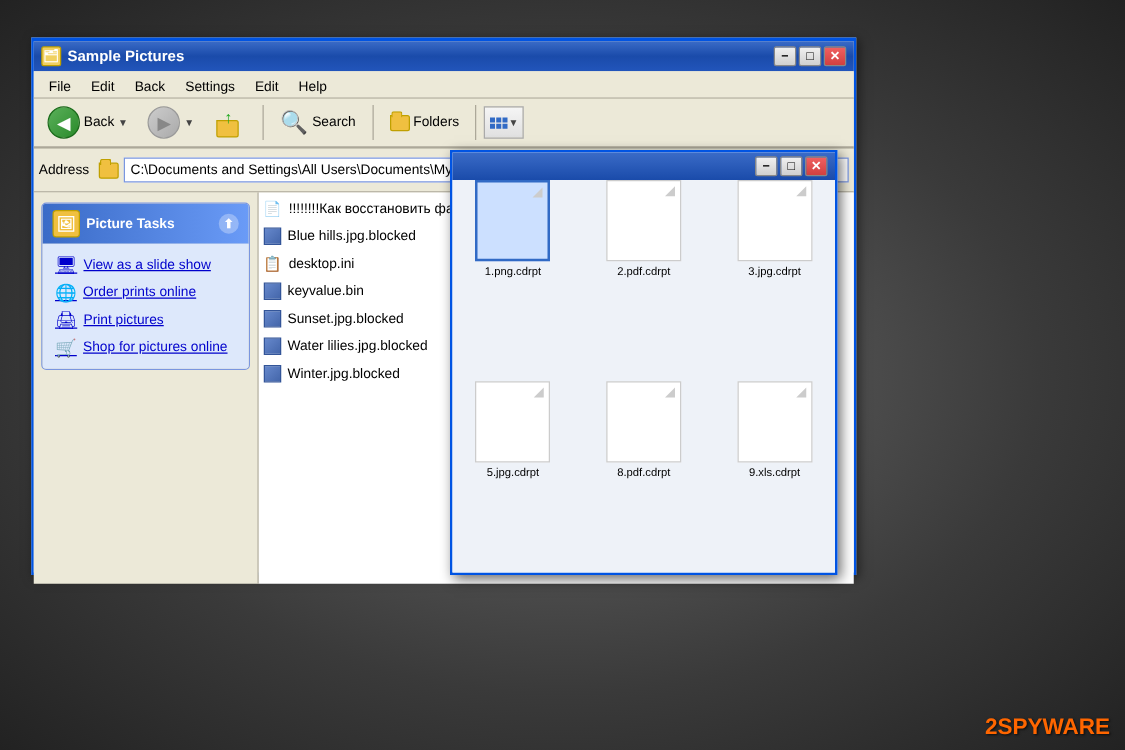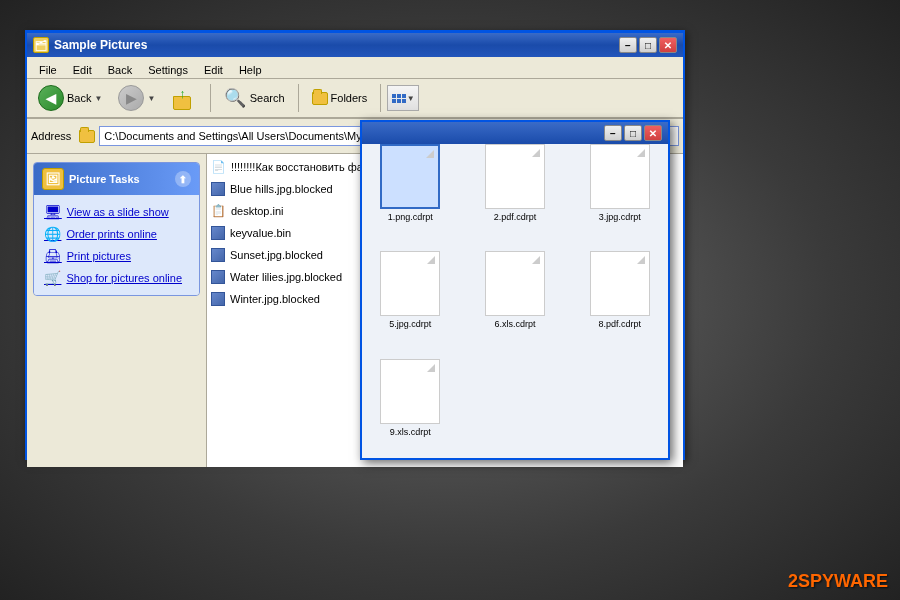--- a/index.html
+++ b/index.html
@@ -563,24 +563,20 @@
     <div class="thumb-item">
       <div class="thumb-img"></div>
       <span class="thumb-label">3.jpg.cdrpt</span>
     </div>
     <div class="thumb-item">
       <div class="thumb-img"></div>
       <span class="thumb-label">5.jpg.cdrpt</span>
     </div>
     <div class="thumb-item">
       <div class="thumb-img"></div>
-      <span class="thumb-label">6.xls.cdrpt</span>
-    </div>
-    <div class="thumb-item">
-      <div class="thumb-img"></div>
       <span class="thumb-label">8.pdf.cdrpt</span>
     </div>
     <div class="thumb-item">
       <div class="thumb-img"></div>
       <span class="thumb-label">9.xls.cdrpt</span>
     </div>
   </div>
 </div>
 
 <div class="watermark">2SPYWARE</div>

